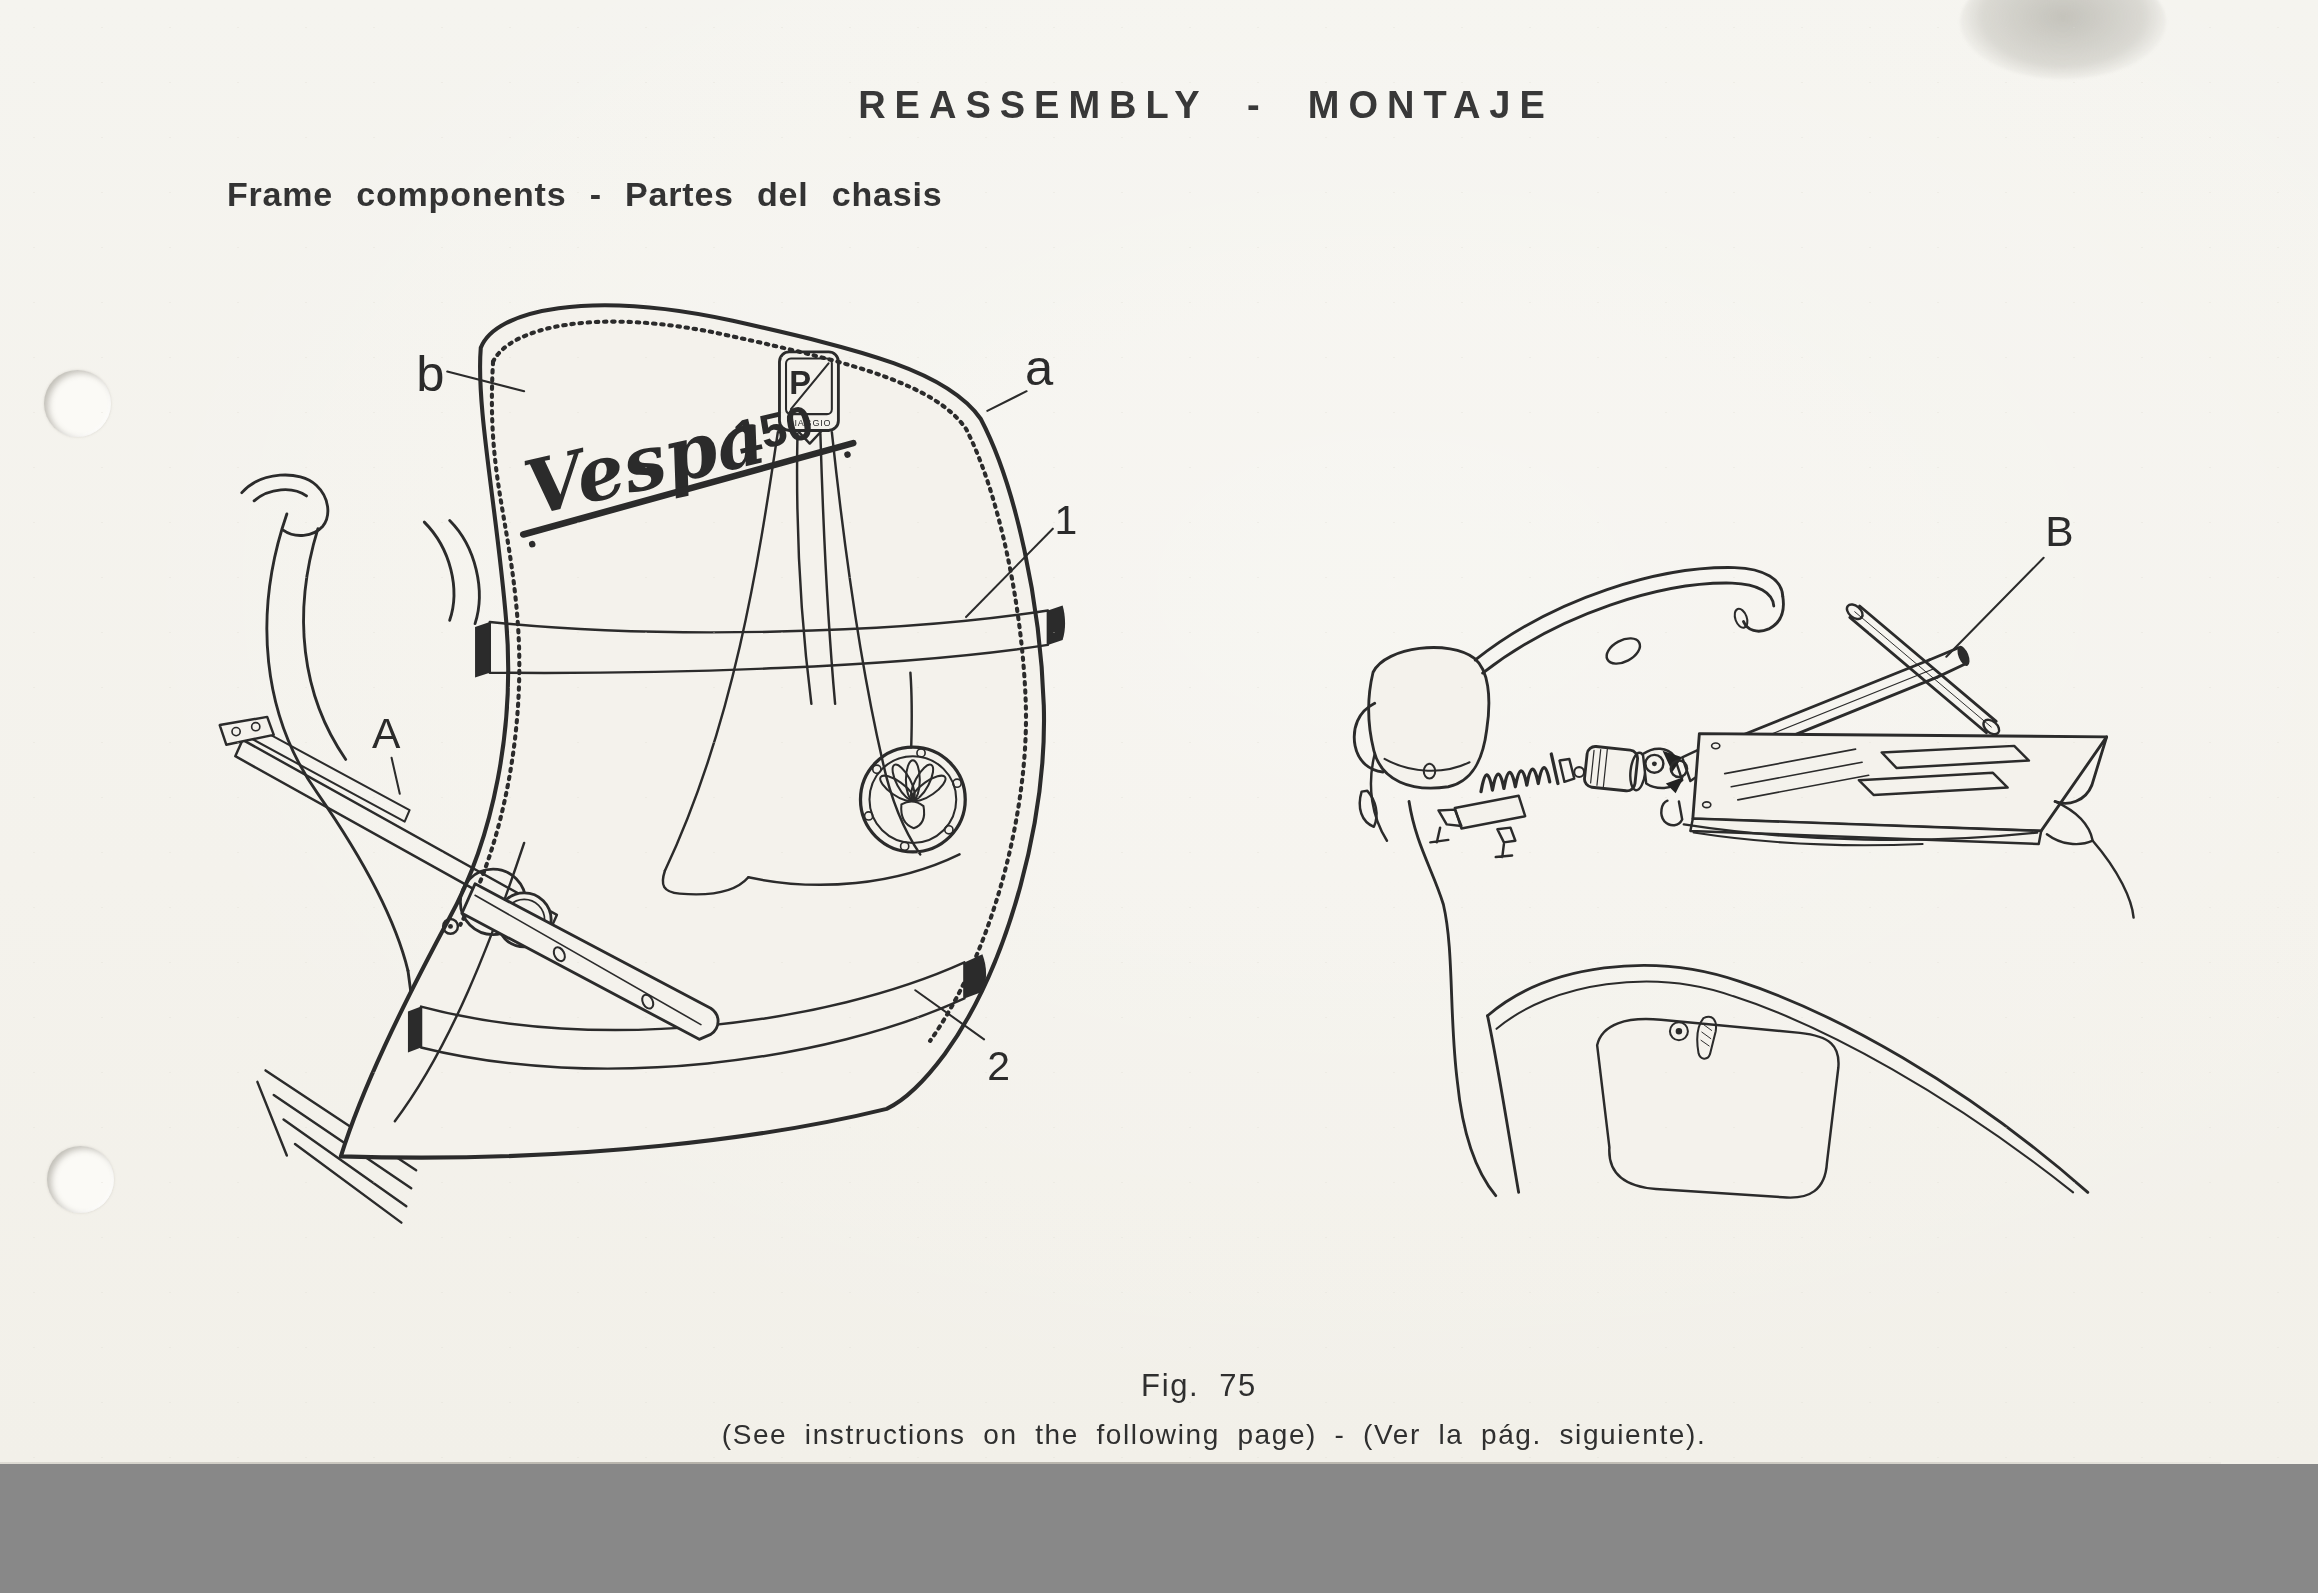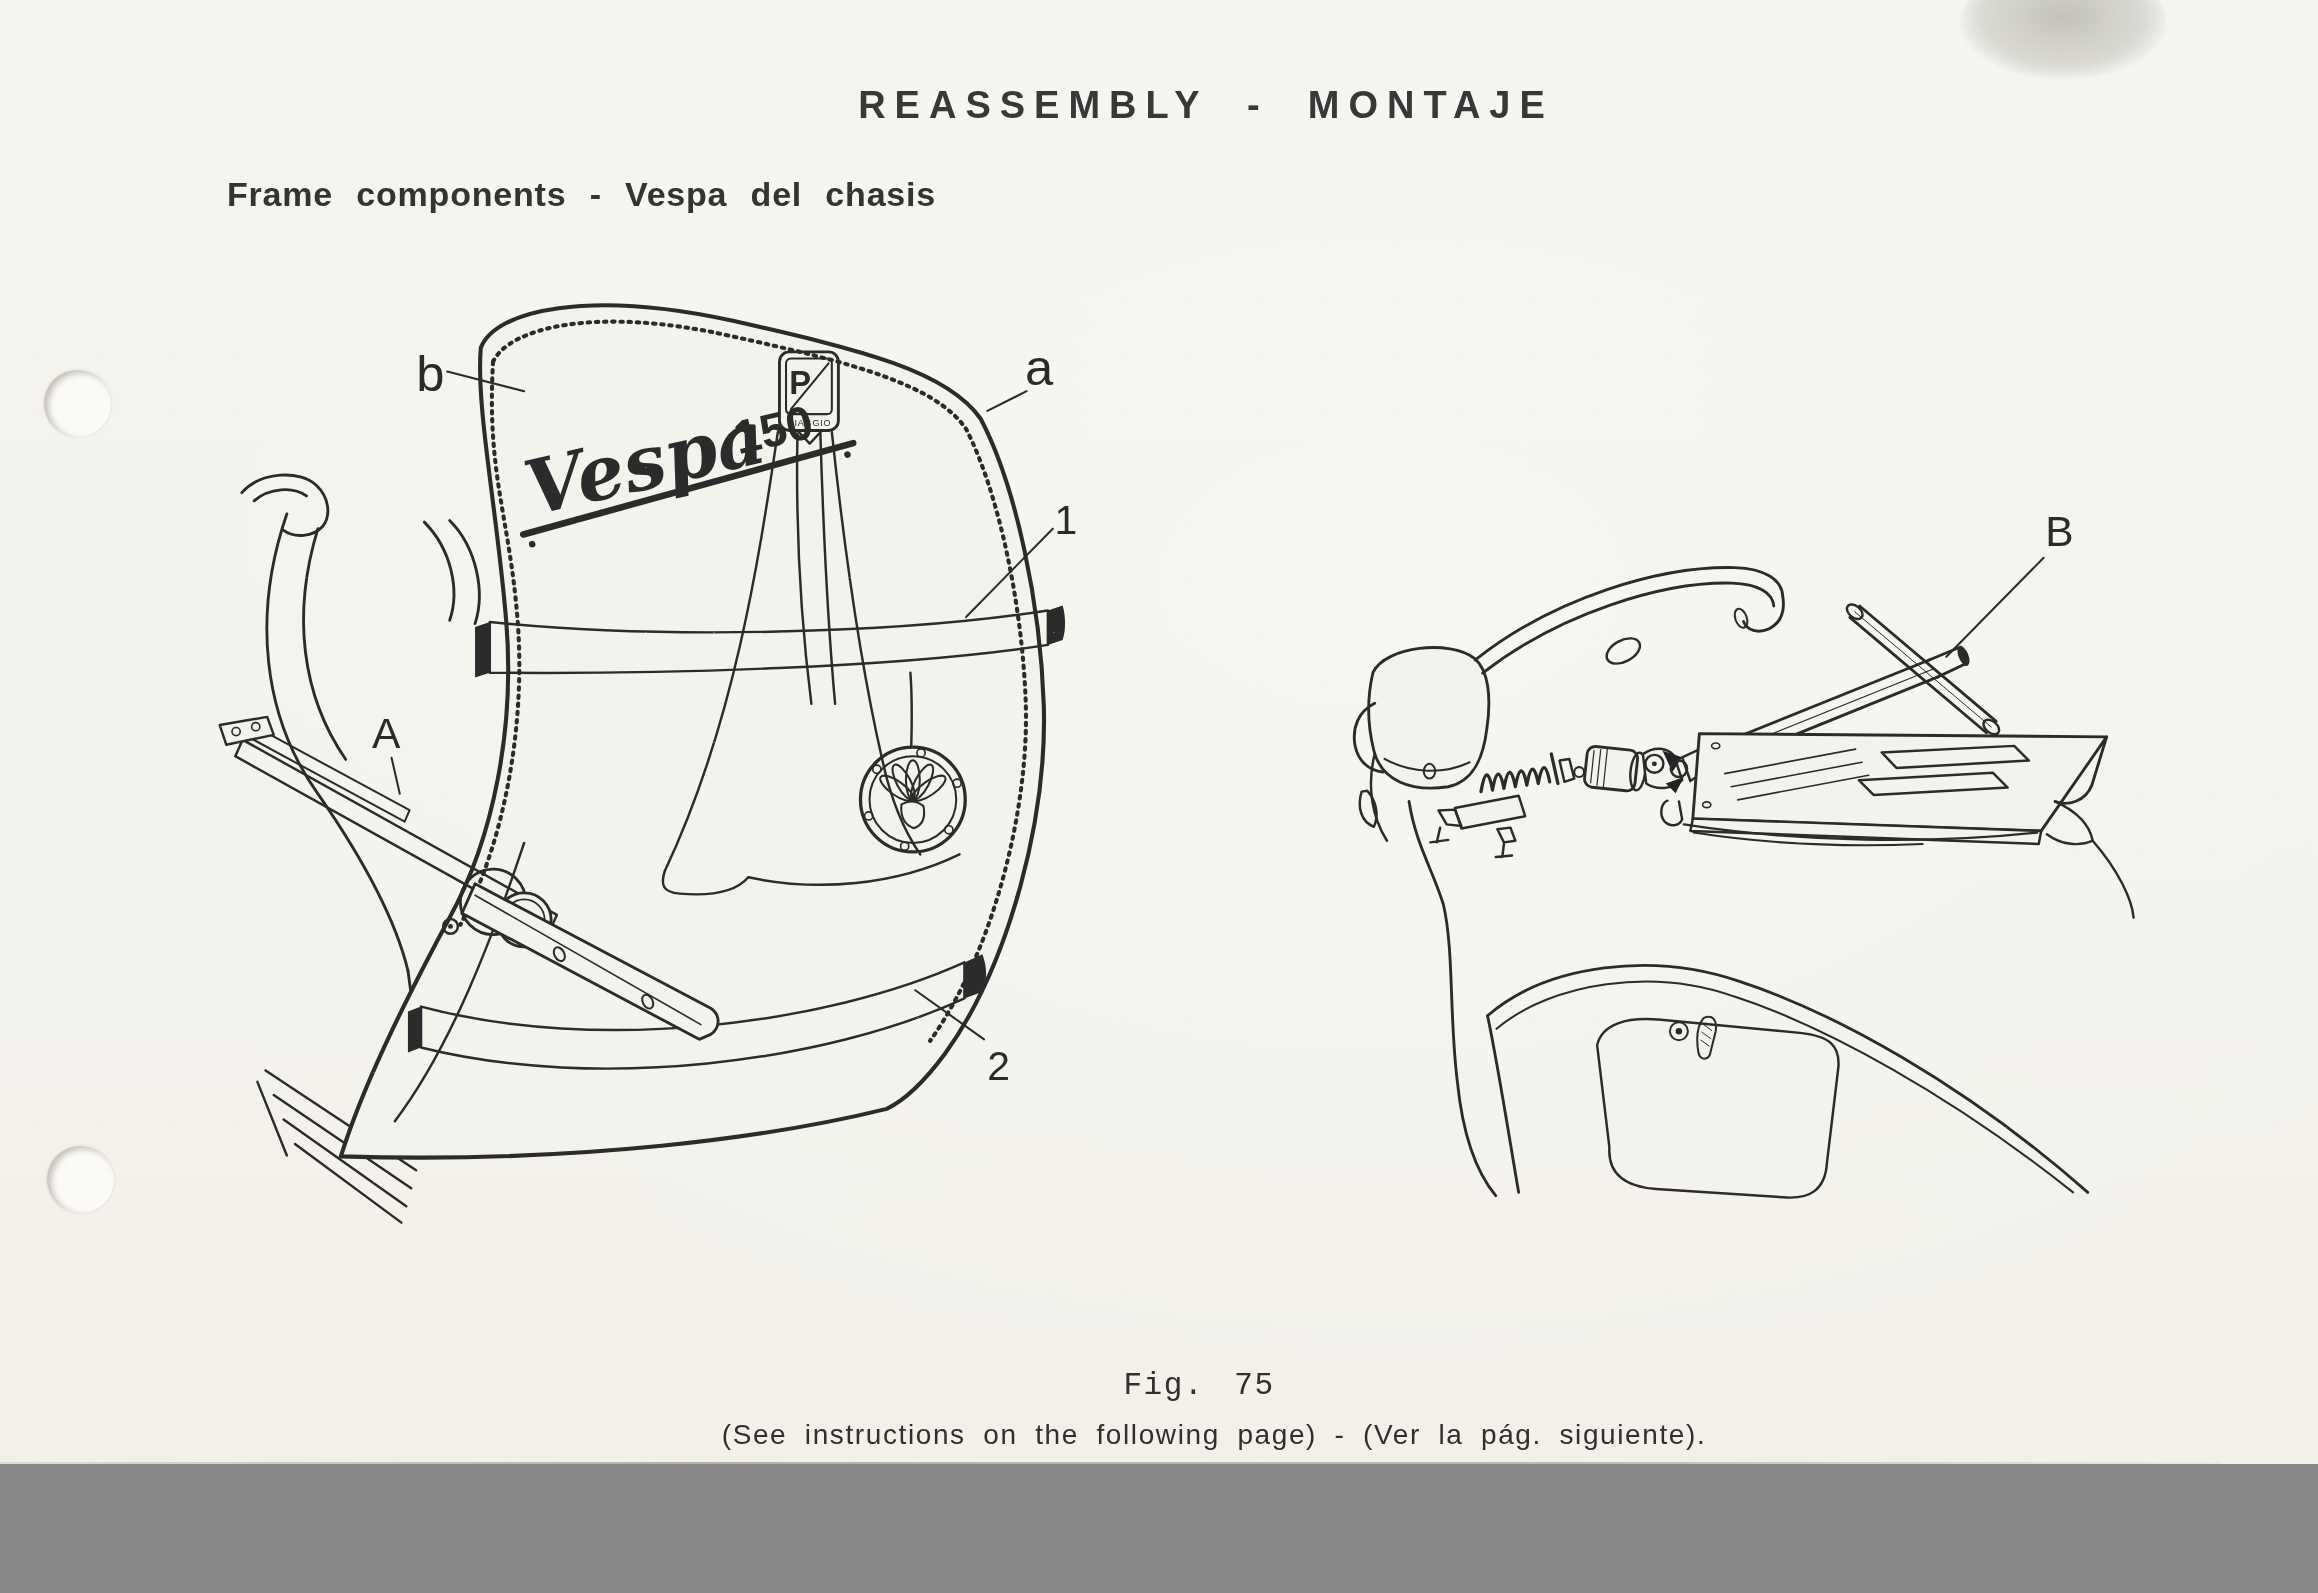--- a/index.html
+++ b/index.html
@@ -20,21 +20,21 @@
     font-size:38px;font-weight:bold;color:#383838;white-space:nowrap;
     letter-spacing:9px;word-spacing:19.6px;
   }
   .subtitle{
     position:absolute;top:175px;left:227px;
     font-size:34px;font-weight:bold;color:#333;white-space:nowrap;
     letter-spacing:0.8px;word-spacing:13px;
   }
   .fig-label{
     position:absolute;top:1368px;left:1199px;transform:translateX(-50%);
-    font-size:31px;color:#2f2f2f;letter-spacing:1.6px;word-spacing:9.8px;white-space:nowrap;font-family:Liberation Mono, monospace;
+    font-size:31px;color:#2f2f2f;letter-spacing:1.6px;word-spacing:9.8px;white-space:nowrap;
   }
   .caption{
     position:absolute;top:1419px;left:1214px;transform:translateX(-50%);
     font-size:28px;color:#2f2f2f;letter-spacing:1.6px;word-spacing:8.2px;white-space:nowrap;
   }
   .page-number{
     position:absolute;top:1538px;left:2187px;transform:translateX(-100%);
     font-size:38px;color:#333;letter-spacing:1.6px;
   }
   .punch-hole{
@@ -68,21 +68,21 @@
 <body>
 
 <div class="page">
 
   <div class="smudge"></div>
   <div class="punch-hole hole-top"></div>
   <div class="punch-hole hole-bottom"></div>
   <div class="bottom-edge"></div>
 
   <div class="title">REASSEMBLY - MONTAJE</div>
-  <div class="subtitle">Frame components - Vespa del chasis</div>
+  <div class="subtitle">Frame components - Partes del chasis</div>
 
   <svg class="fig-left" width="982" height="1064" viewBox="0 0 1200 1300">
     <defs>
       <pattern id="stip" width="22" height="22" patternUnits="userSpaceOnUse">
         <g fill="#3a3a3a">
           <circle cx="3" cy="4" r="1.6"></circle>
             <circle cx="11" cy="2" r="1.2"></circle>
           <circle cx="18" cy="6" r="1.7"></circle>
             <circle cx="6" cy="12" r="1.3"></circle>
           <circle cx="14" cy="10" r="1.8"></circle>

